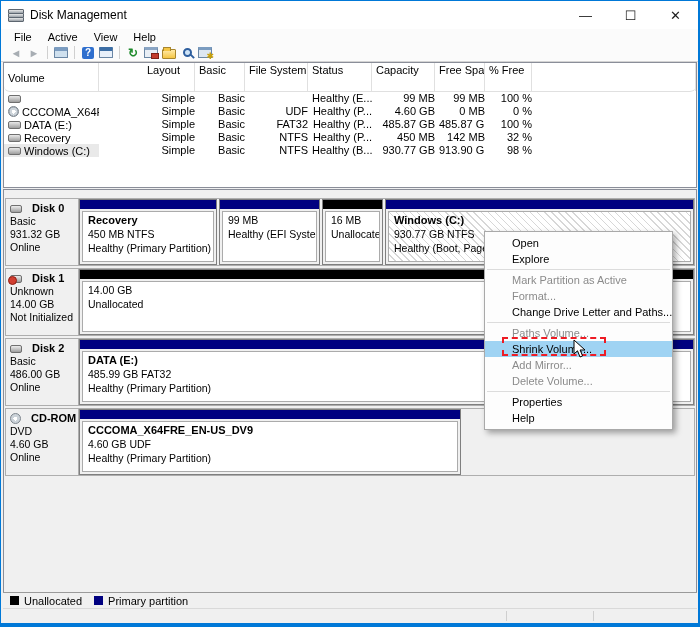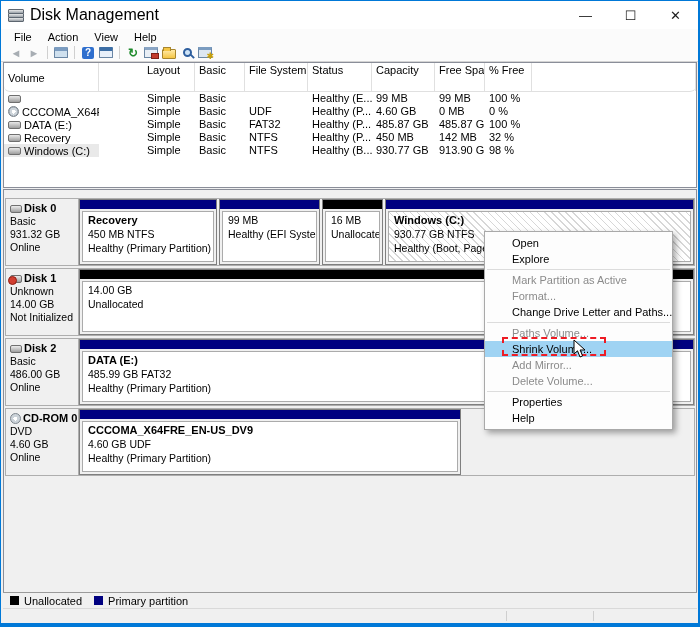--- a/index.html
+++ b/index.html
@@ -7,21 +7,21 @@
   .window {
     position: relative; width: 700px; height: 627px; background: #f0f0f0;
     border: 1px solid #0078d7; border-right-width: 2px; border-bottom-width: 4px;
     overflow: hidden;
   }
   
   .titlebar { height: 28px; background: #fff; display: flex; align-items: center; }
   .title-icon { width: 16px; height: 13px; margin: 0 6px 0 7px; position: relative; }
   .title-icon .plat { position: absolute; left: 0; right: 0; height: 5px; background: linear-gradient(#e8e8e8,#9aa1a8); border: 1px solid #5d6670; border-radius: 1px; }
   .title-icon .plat.p1 { top: 0; } .title-icon .plat.p2 { top: 4px; } .title-icon .plat.p3 { top: 8px; }
-  .title-text { font-size: 16px; color: #000; }
+  .title-text { font-size: 12px; color: #000; }
   .win-controls { margin-left: auto; display: flex; height: 100%; }
   .win-btn { width: 45px; height: 100%; display: flex; align-items: center; justify-content: center; font-size: 13px; color: #1a1a1a; }
   
   .menubar { height: 15px; background: #fbfbfb; display: flex; align-items: center; padding-left: 5px; }
   .menu-item { font-size: 11px; color: #000; padding: 0 8px; }
   
   .toolbar { height: 18px; background: #fbfbfb; border-bottom: 1px solid #d4d4d4; display: flex; align-items: center; padding-left: 6px; }
   .tb-sep { width: 1px; height: 13px; background: #d0d0d0; margin: 0 4px; }
   .tb { width: 18px; height: 15px; display: flex; align-items: center; justify-content: center; font-size: 12px; }
   .tb.gray { color: #a7adb3; font-size: 11px; }
@@ -35,32 +35,32 @@
   .mag::after { content: ""; position: absolute; width: 6px; height: 2px; background: #2f5f9e; transform: rotate(45deg); right: -5px; bottom: -2px; }
   .gear-win { width: 14px; height: 11px; background: #dde7f2; border: 1px solid #6a86a4; border-top: 3px solid #7b9cc0; position: relative; }
   .gear-win::after { content: "✱"; position: absolute; right: -3px; bottom: -4px; font-size: 9px; color: #c9a008; }
   .prop-win { width: 14px; height: 11px; background: #e8eef5; border: 1px solid #6a86a4; border-top: 3px solid #8aa5c4; position: relative; }
   .prop-win::after { content: ""; position: absolute; right: -2px; bottom: -2px; width: 6px; height: 4px; background: #c23b2e; border: 1px solid #7e2017; }
   
   .volume-pane { position: absolute; top: 61px; left: 2px; width: 694px; height: 126px; background: #fff; border: 1px solid #8a8e99; font-size: 11px; }
   .vhead { display: flex; height: 29px; border-bottom: 1px solid #e0e0e0; color: #000; border-radius: 6px; }
   .vhead .hc { border-right: 1px solid #e0e0e0; padding: 1px 0 0 4px; white-space: nowrap; overflow: hidden; }
   .vrow { display: flex; height: 13px; line-height: 12px; }
-  .vc { padding-left: 4px; white-space: nowrap; overflow: hidden; }
+  .vc { padding-left: 4px; white-space: nowrap; overflow: hidden; text-align: right; }
   .c0 { width: 95px; display: flex; align-items: center; }
   .c1 { width: 52px; margin-left: 44px; } .c2 { width: 50px; } .c3 { width: 63px; }
   .c4 { width: 64px; } .c5 { width: 63px; } .c6 { width: 50px; } .c7 { width: 47px; } .c8 { flex: 1; }
   .c0.sel { background: #e9e9e9; }
   .vicon { flex: 0 0 auto; width: 13px; height: 8px; background: linear-gradient(#e9e9e9,#9e9e9e); border: 1px solid #6f6f6f; border-radius: 2px; margin-right: 3px; }
   .vicon.cd { width: 11px; height: 11px; border-radius: 50%; background: radial-gradient(circle at 50% 50%, #fff 0 2px, #cdd4da 2px 4px, #aab3bc 4px 6px); border: 1px solid #7c858d; }
   
   .disk-pane { position: absolute; top: 188px; left: 2px; width: 694px; height: 404px; background: #f0f0f0; border: 1px solid #8a8e99; padding: 8px 1px 0 1px; }
   .drow { display: flex; height: 68px; margin-bottom: 2px; border: 1px solid #aeaeae; background: #f0f0f0; }
   .dlabel { width: 73px; border-right: 1px solid #aeaeae; padding: 3px 2px 0 4px; font-size: 10.5px; line-height: 13px; background: #f0f0f0; }
-  .dname { font-weight: bold; font-size: 11px; display: flex; align-items: center; white-space: nowrap; }
+  .dname { font-weight: bold; font-size: 11px; display: flex; align-items: center; white-space: nowrap; gap: 8px; }
   .dicon { width: 12px; height: 8px; background: linear-gradient(#ececec,#9e9e9e); border: 1px solid #6f6f6f; border-radius: 2px; margin-right: 2px; flex: 0 0 auto; }
   .dicon.warn { position: relative; }
   .dicon.warn::after { content: ""; position: absolute; left: -3px; bottom: -3px; width: 7px; height: 7px; background: #d23f31; border-radius: 50%; border: 1px solid #8e1f14; }
   .dicon.disc { width: 11px; height: 11px; border-radius: 50%; background: radial-gradient(circle, #fff 0 2px, #ccd3d9 2px 5px); border: 1px solid #7c858d; }
   .parts { flex: 1; display: flex; gap: 2px; padding: 0; }
   .part { border: 1px solid #7f7f7f; display: flex; flex-direction: column; background: #f0f0f0; overflow: hidden; }
   .strip { height: 9px; flex: 0 0 auto; }
   .strip.navy { background: #000080; }
   .strip.black { background: #000; }
   .pbody { flex: 1; margin: 2px; border: 1px solid #ababab; background: #fff; padding: 1px 5px; font-size: 10.5px; line-height: 14px; white-space: nowrap; overflow: hidden; }
@@ -99,21 +99,21 @@
     <span class="title-text">Disk Management</span>
     <div class="win-controls">
       <div class="win-btn">—</div>
       <div class="win-btn">☐</div>
       <div class="win-btn">✕</div>
     </div>
   </div>
 
   <div class="menubar">
     <span class="menu-item">File</span>
-    <span class="menu-item">Action</span>
+    <span class="menu-item">Active</span>
     <span class="menu-item">View</span>
     <span class="menu-item">Help</span>
   </div>
 
   <div class="toolbar">
     <span class="tb gray">◄</span>
     <span class="tb gray">►</span>
     <span class="tb-sep"></span>
     <span class="tb">
         <span class="mini-win"></span>

